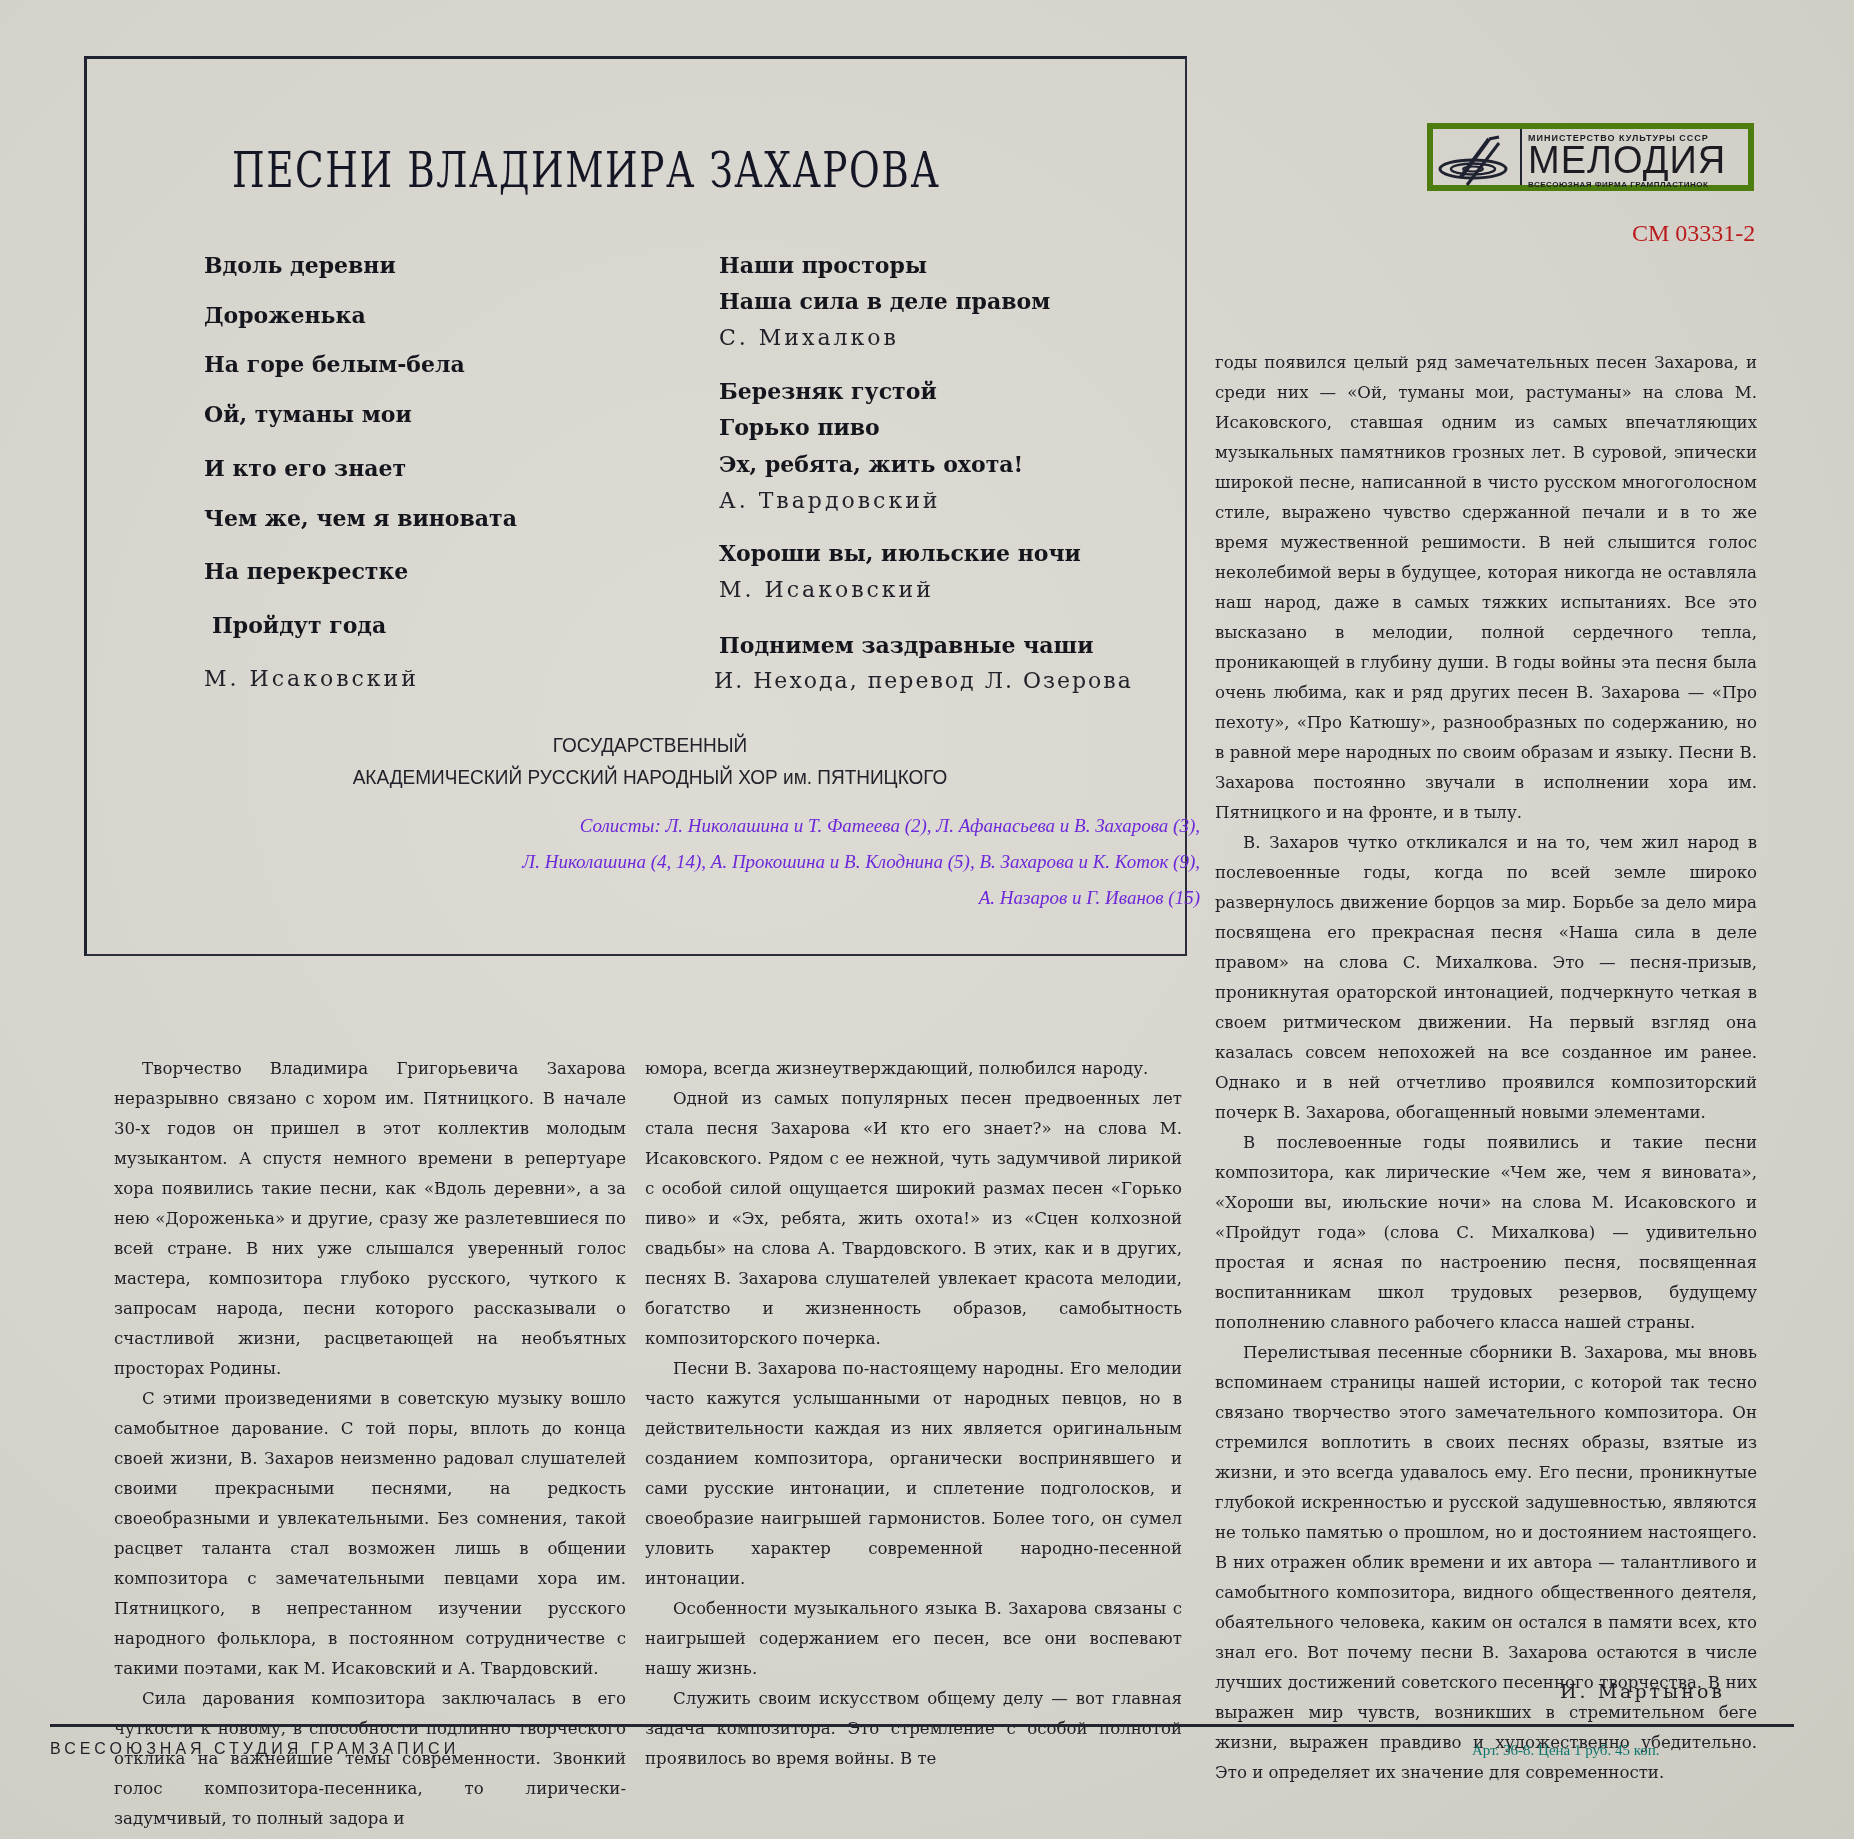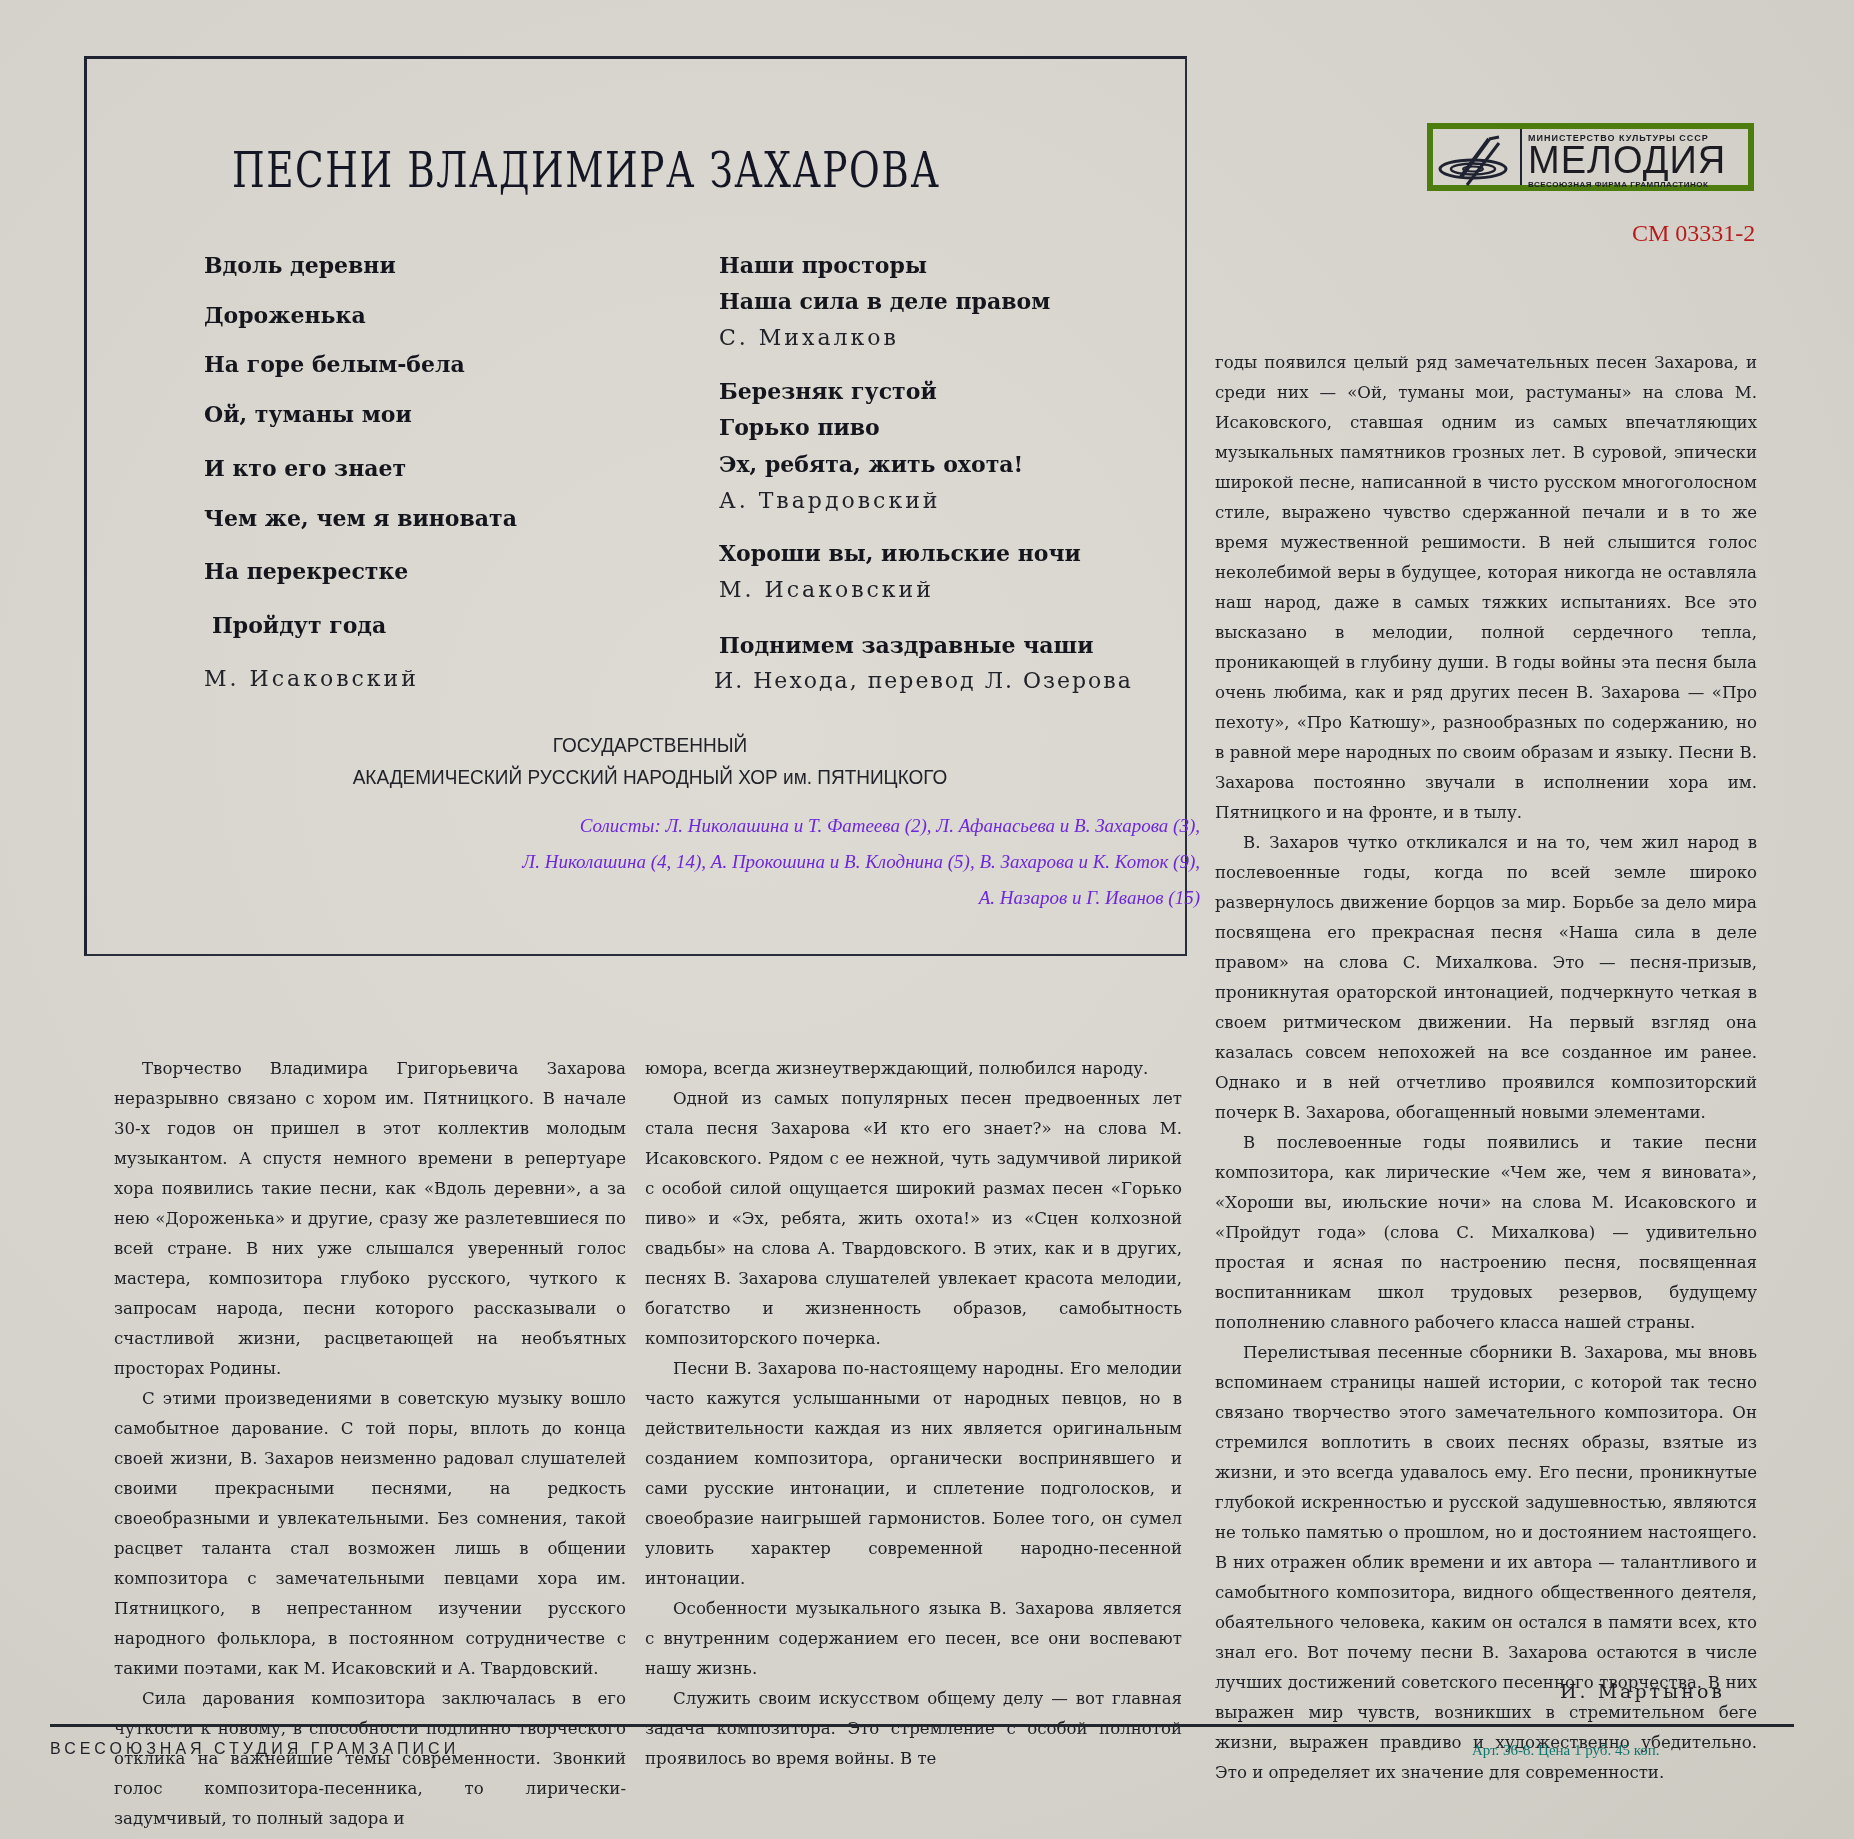--- a/index.html
+++ b/index.html
@@ -153,21 +153,21 @@
 <div class="col" style="left:114px;top:1054px;width:512px">
   <p>Творчество Владимира Григорьевича Захарова неразрывно связано с хором им. Пятницкого. В начале 30-х годов он пришел в этот коллектив молодым музыкантом. А спустя немного времени в репертуаре хора появились такие песни, как «Вдоль деревни», а за нею «Дороженька» и другие, сразу же разлетевшиеся по всей стране. В них уже слышался уверенный голос мастера, композитора глубоко русского, чуткого к запросам народа, песни которого рассказывали о счастливой жизни, расцветающей на необъятных просторах Родины.</p>
   <p>С этими произведениями в советскую музыку вошло самобытное дарование. С той поры, вплоть до конца своей жизни, В. Захаров неизменно радовал слушателей своими прекрасными песнями, на редкость своеобразными и увлекательными. Без сомнения, такой расцвет таланта стал возможен лишь в общении композитора с замечательными певцами хора им. Пятницкого, в непрестанном изучении русского народного фольклора, в постоянном сотрудничестве с такими поэтами, как М. Исаковский и А. Твардовский.</p>
   <p>Сила дарования композитора заключалась в его чуткости к новому, в способности подлинно творческого отклика на важнейшие темы современности. Звонкий голос композитора-песенника, то лирически-задумчивый, то полный задора и</p>
 </div>
 
 <div class="col" style="left:645px;top:1054px;width:537px">
   <p class="cont">юмора, всегда жизнеутверждающий, полюбился народу.</p>
   <p>Одной из самых популярных песен предвоенных лет стала песня Захарова «И кто его знает?» на слова М. Исаковского. Рядом с ее нежной, чуть задумчивой лирикой с особой силой ощущается широкий размах песен «Горько пиво» и «Эх, ребята, жить охота!» из «Сцен колхозной свадьбы» на слова А. Твардовского. В этих, как и в других, песнях В. Захарова слушателей увлекает красота мелодии, богатство и жизненность образов, самобытность композиторского почерка.</p>
   <p>Песни В. Захарова по-настоящему народны. Его мелодии часто кажутся услышанными от народных певцов, но в действительности каждая из них является оригинальным созданием композитора, органически воспринявшего и сами русские интонации, и сплетение подголосков, и своеобразие наигрышей гармонистов. Более того, он сумел уловить характер современной народно-песенной интонации.</p>
-  <p>Особенности музыкального языка В. Захарова является с внутренним содержанием его песен, все они воспевают нашу жизнь.</p>
+  <p>Особенности музыкального языка В. Захарова связаны с наигрышей содержанием его песен, все они воспевают нашу жизнь.</p>
   <p>Служить своим искусством общему делу — вот главная задача композитора. Это стремление с особой полнотой проявилось во время войны. В те</p>
 </div>
 
 <div class="col" style="left:1215px;top:348px;width:542px">
   <p class="cont">годы появился целый ряд замечательных песен Захарова, и среди них — «Ой, туманы мои, растуманы» на слова М. Исаковского, ставшая одним из самых впечатляющих музыкальных памятников грозных лет. В суровой, эпически широкой песне, написанной в чисто русском многоголосном стиле, выражено чувство сдержанной печали и в то же время мужественной решимости. В ней слышится голос неколебимой веры в будущее, которая никогда не оставляла наш народ, даже в самых тяжких испытаниях. Все это высказано в мелодии, полной сердечного тепла, проникающей в глубину души. В годы войны эта песня была очень любима, как и ряд других песен В. Захарова — «Про пехоту», «Про Катюшу», разнообразных по содержанию, но в равной мере народных по своим образам и языку. Песни В. Захарова постоянно звучали в исполнении хора им. Пятницкого и на фронте, и в тылу.</p>
   <p>В. Захаров чутко откликался и на то, чем жил народ в послевоенные годы, когда по всей земле широко развернулось движение борцов за мир. Борьбе за дело мира посвящена его прекрасная песня «Наша сила в деле правом» на слова С. Михалкова. Это — песня-призыв, проникнутая ораторской интонацией, подчеркнуто четкая в своем ритмическом движении. На первый взгляд она казалась совсем непохожей на все созданное им ранее. Однако и в ней отчетливо проявился композиторский почерк В. Захарова, обогащенный новыми элементами.</p>
   <p>В послевоенные годы появились и такие песни композитора, как лирические «Чем же, чем я виновата», «Хороши вы, июльские ночи» на слова М. Исаковского и «Пройдут года» (слова С. Михалкова) — удивительно простая и ясная по настроению песня, посвященная воспитанникам школ трудовых резервов, будущему пополнению славного рабочего класса нашей страны.</p>
   <p>Перелистывая песенные сборники В. Захарова, мы вновь вспоминаем страницы нашей истории, с которой так тесно связано творчество этого замечательного композитора. Он стремился воплотить в своих песнях образы, взятые из жизни, и это всегда удавалось ему. Его песни, проникнутые глубокой искренностью и русской задушевностью, являются не только памятью о прошлом, но и достоянием настоящего. В них отражен облик времени и их автора — талантливого и самобытного композитора, видного общественного деятеля, обаятельного человека, каким он остался в памяти всех, кто знал его. Вот почему песни В. Захарова остаются в числе лучших достижений советского песенного творчества. В них выражен мир чувств, возникших в стремительном беге жизни, выражен правдиво и художественно убедительно. Это и определяет их значение для современности.</p>
 </div>
 

